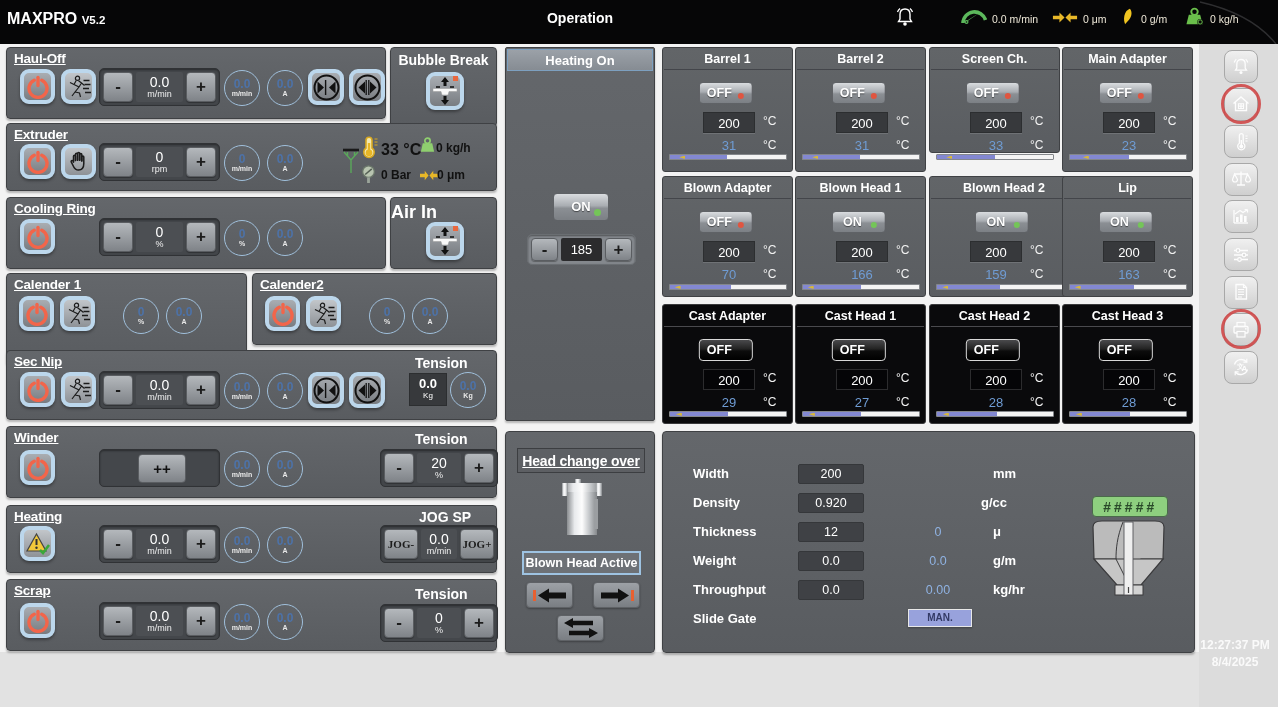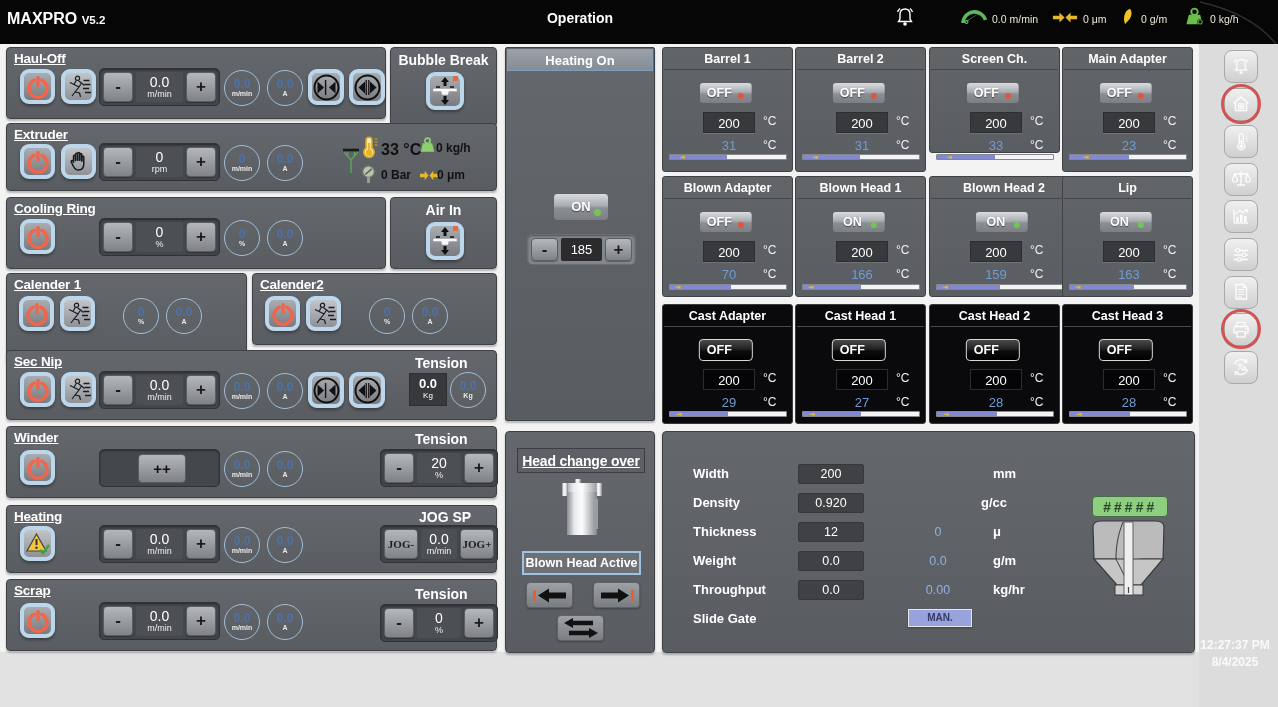--- a/index.html
+++ b/index.html
@@ -301,21 +301,21 @@
     <div class="circ p" style="left:217px;top:22px;width:36px;height:36px;padding-top:7.0px">
       <div class="cv">0</div>
       <div class="cu">%</div>
     </div>
     <div class="circ p" style="left:260px;top:22px;width:36px;height:36px;padding-top:7.0px">
       <div class="cv">0.0</div>
       <div class="cu">A</div>
     </div>
   </div>
 <div class="panel p" style="left:390px;top:197px;width:107px;height:72px">
-    <div class="p" style="left:0;right:0;top:4px;text-align:center;color:#fff;font-size:14px;font-weight:bold">Air In</div>
+    <div class="p" style="left:0;right:0;top:4px;text-align:left;color:#fff;font-size:18px;font-weight:bold">Air In</div>
     <div class="ib" style="position:absolute;left:35px;top:24px;width:38px;height:38px">
       <svg width="26" height="30" viewBox="0 0 26 30">
         <rect x="21" y="0" width="5" height="5" fill="#e86840"></rect>
 <path d="M13 1 L17 6 L14.5 6 L14.5 10 L11.5 10 L11.5 6 L9 6 Z" fill="#111"></path>
 <path d="M13 29 L17 24 L14.5 24 L14.5 20 L11.5 20 L11.5 24 L9 24 Z" fill="#111"></path>
 <path d="M1 12.5 L25 12.5 L25 15.5 L17 15.5 L16 19 L10 19 L9 15.5 L1 15.5 Z" fill="#f8f8f8" stroke="#999" stroke-width=".5"></path>
 <path d="M4 11 h4 M18 11 h4" stroke="#111" stroke-width="1.5"></path>
       </svg>
     </div>
   </div>

